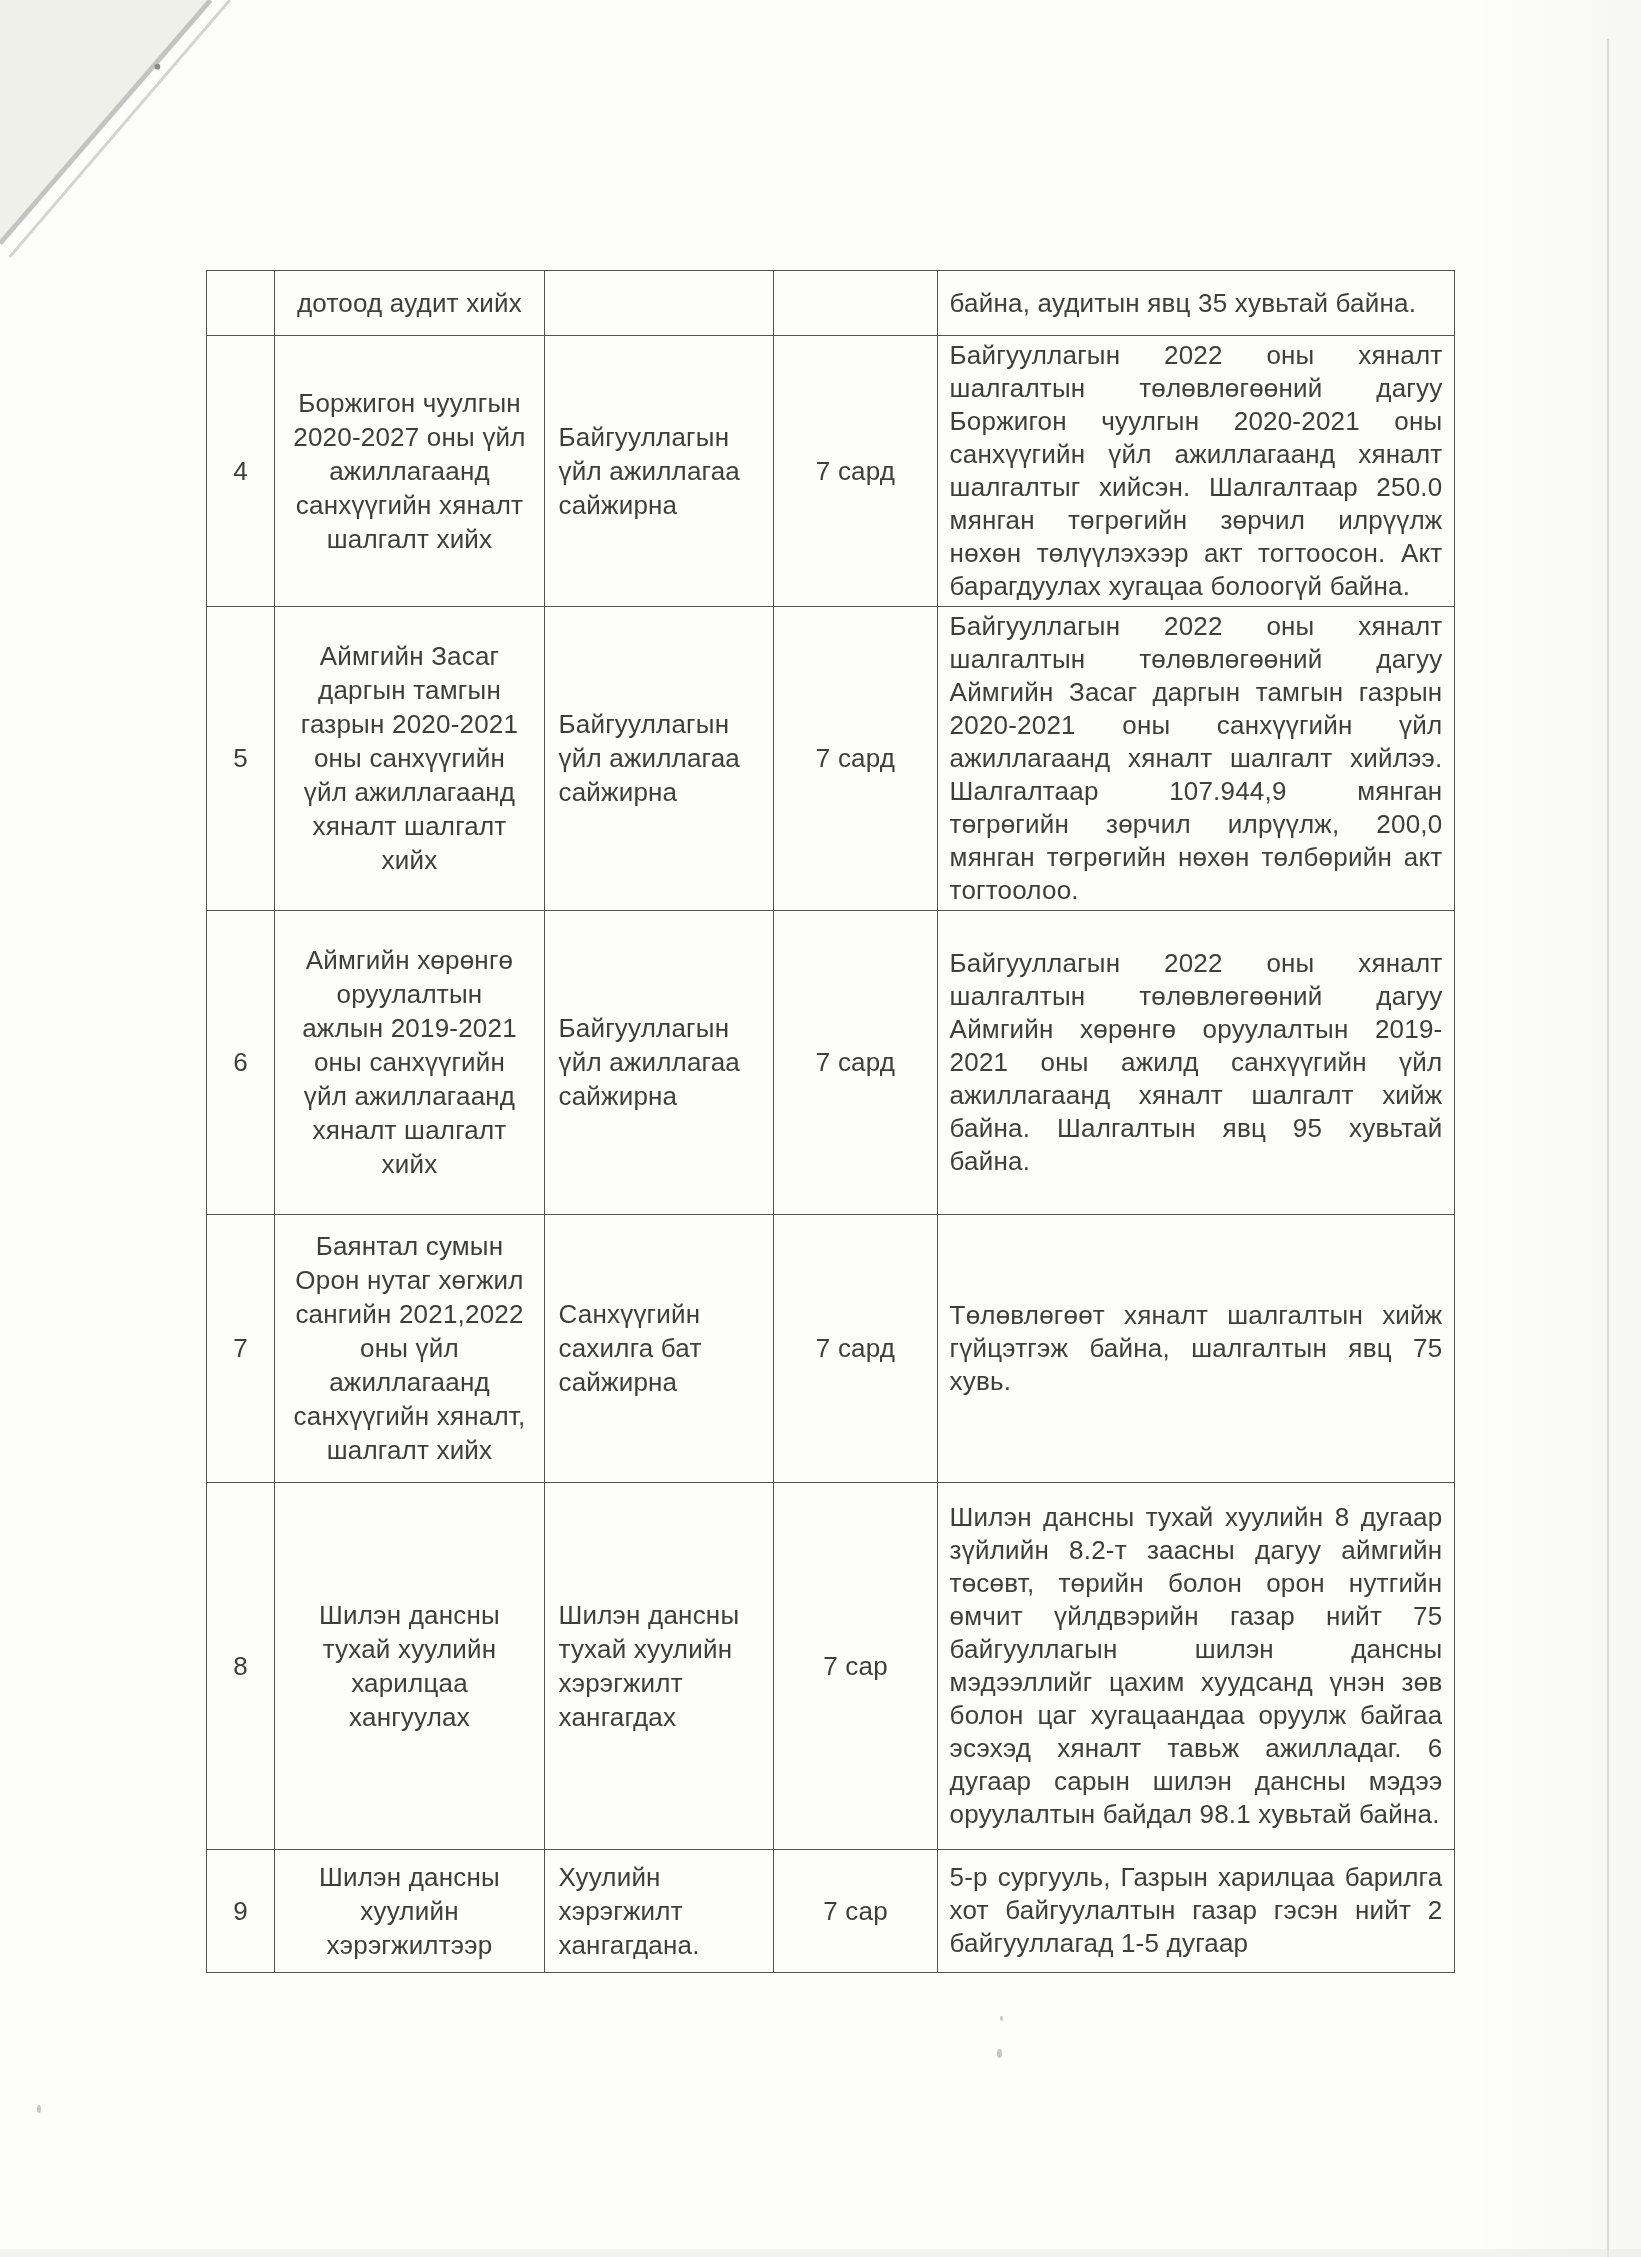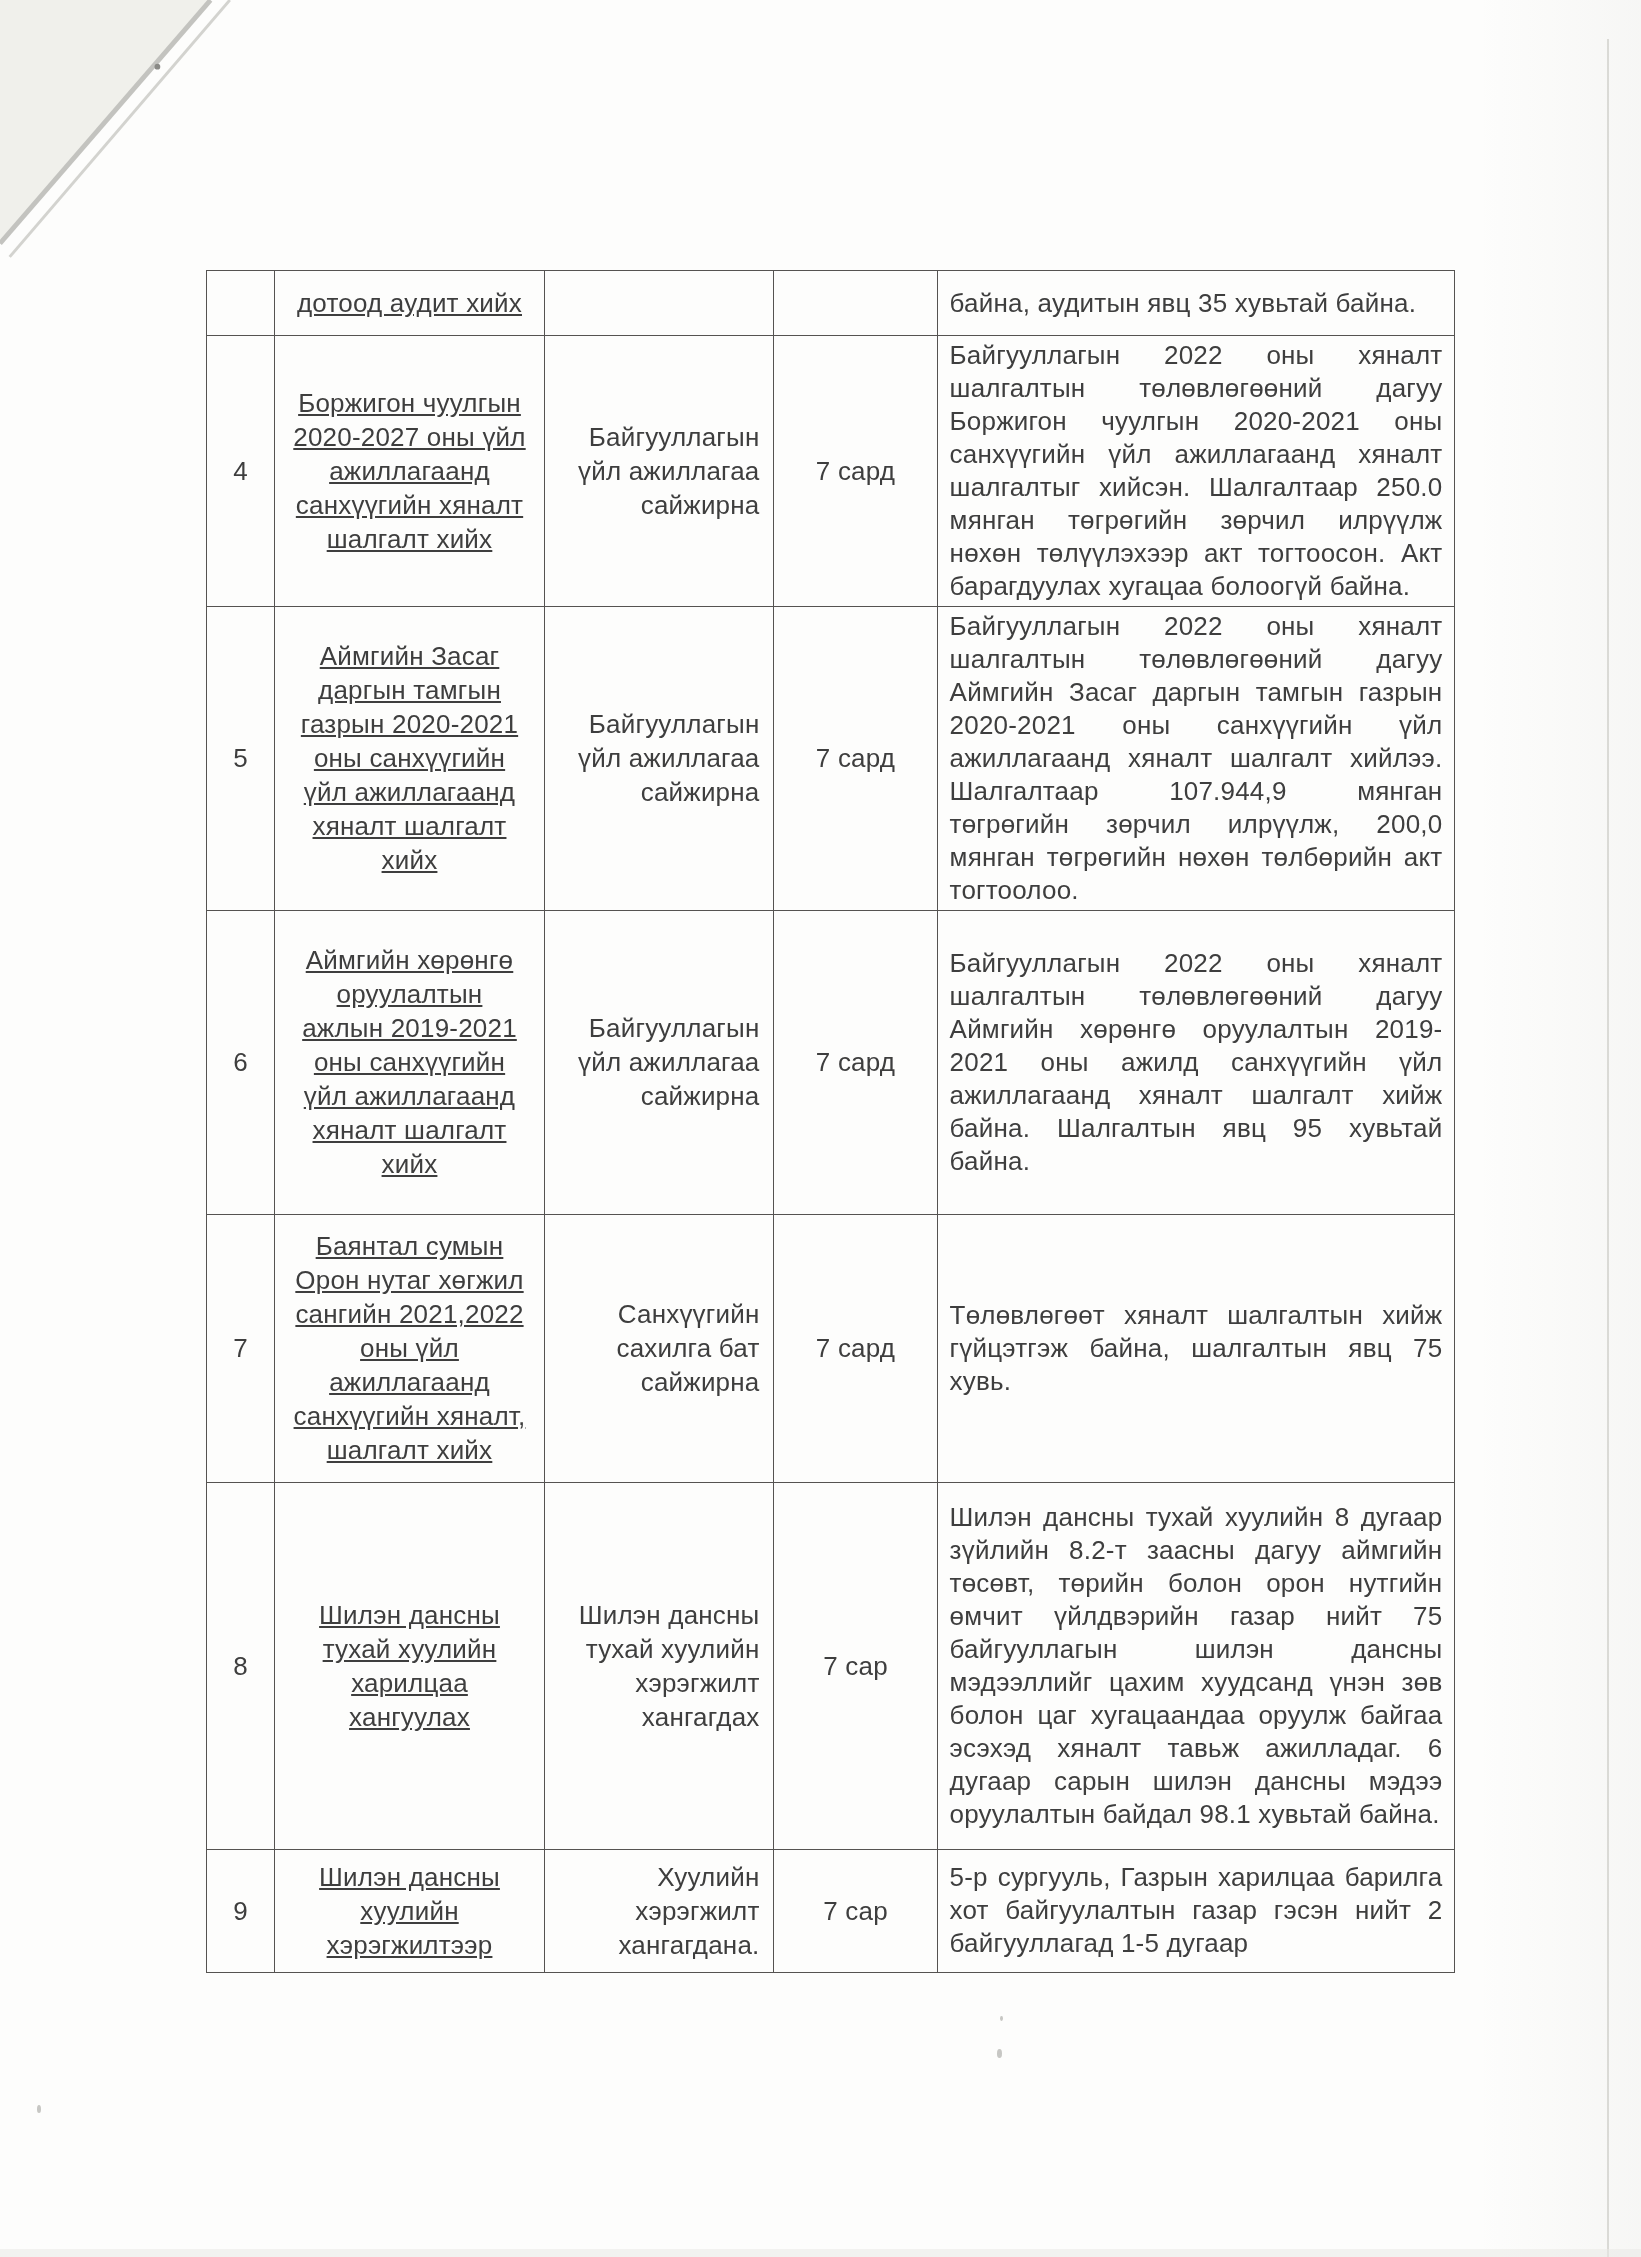--- a/index.html
+++ b/index.html
@@ -45,22 +45,22 @@
 
   td{
     border:1.9px solid #555351;
     font-size:26px;
     line-height:34px;
     vertical-align:middle;
     letter-spacing:0.2px;
     padding:1.9px 5.8px;
   }
   td.num{text-align:center;}
-  td.task{text-align:center;padding:3.9px 17.4px;text-decoration:underline;}
-  td.outcome{text-align:right;padding:3.9px 13.5px;}
+  td.task{text-align:center;padding:3.9px 17.4px;}
+  td.outcome{text-align:left;padding:3.9px 13.5px;}
   td.time{text-align:center;}
   td.result{
     text-align:justify;
     line-height:33px;
     padding:2.9px 11.6px 2.9px 11.6px;
     margin-top:20px;
   }
   tr.h0{height:65px;}
   tr.h1{height:268px;}
   tr.h2{height:294px;}

